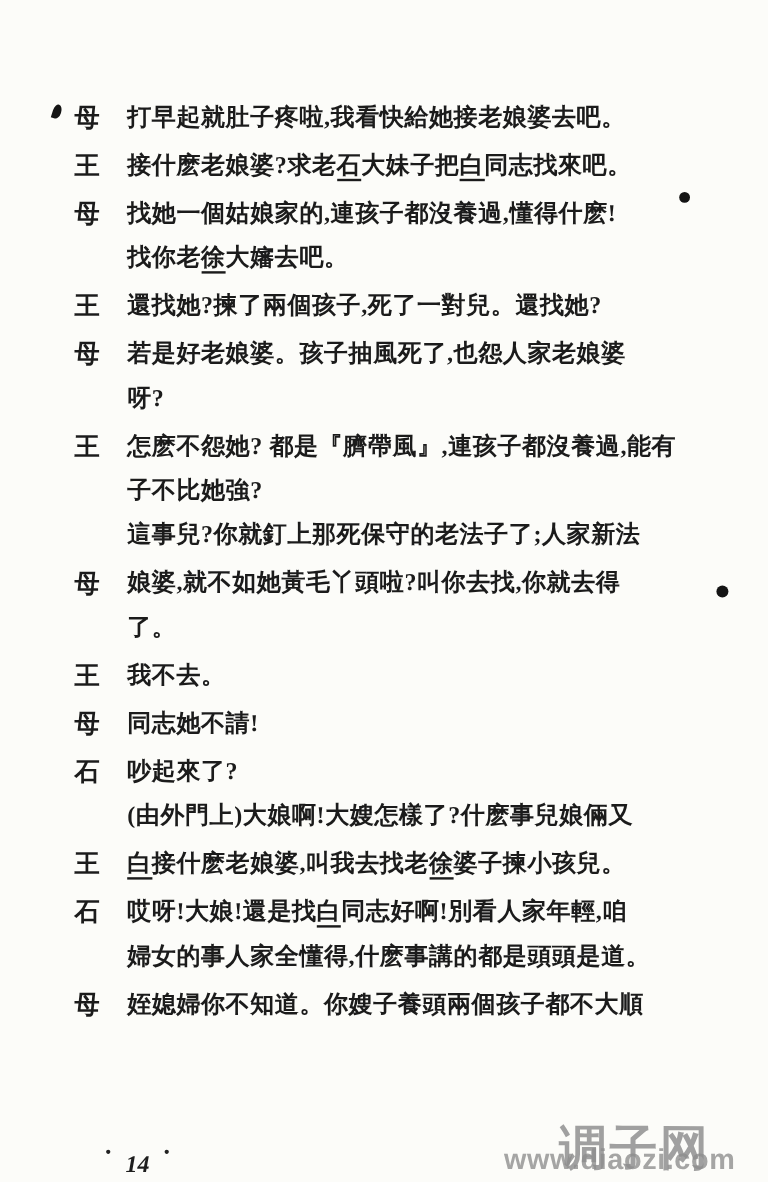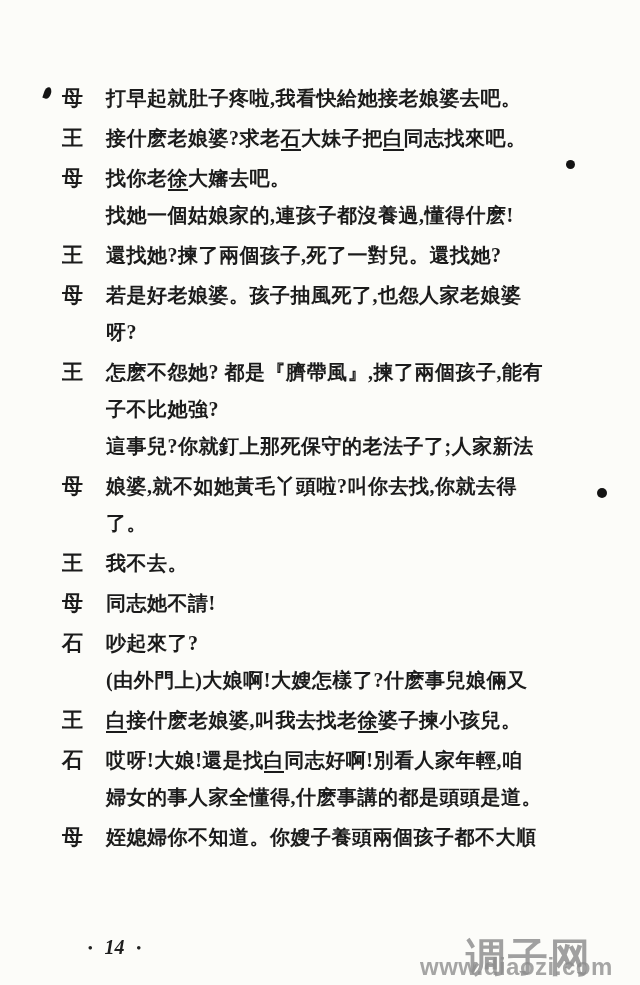--- a/index.html
+++ b/index.html
@@ -48,20 +48,21 @@
     font-size:13px;
     line-height:13px;
     font-weight:700;
     color:#222;
   }
   .footer .num {
     font-size:20px;
     font-style:italic;
     font-weight:700;
     color:#1e1e1e;
+    margin-top:24px;
   }
   .wm-name {
     position:absolute;
     left:466px; top:899px;
     font-family:"Liberation Sans","DejaVu Sans",sans-serif;
     font-size:40px;
     line-height:44px;
     font-weight:700;
     letter-spacing:2px;
     opacity:0.82;
@@ -98,41 +99,41 @@
     </div>
     <div class="entry">
       <span class="speaker">王</span>
       <div class="text">
         <div class="line"><span>接什麽老娘婆?求老</span><span class="pname">石</span><span>大妹子把</span><span class="pname">白</span><span>同志找來吧。</span></div>
       </div>
     </div>
     <div class="entry">
       <span class="speaker">母</span>
       <div class="text">
+        <div class="line"><span>找她一個姑娘家的,連孩子都沒養過,懂得什麽!</span></div>
         <div class="line"><span>找你老</span><span class="pname">徐</span><span>大嬸去吧。</span></div>
-        <div class="line"><span>找她一個姑娘家的,連孩子都沒養過,懂得什麽!</span></div>
       </div>
     </div>
     <div class="entry">
       <span class="speaker">王</span>
       <div class="text">
         <div class="line"><span>還找她?揀了兩個孩子,死了一對兒。還找她?</span></div>
       </div>
     </div>
     <div class="entry">
       <span class="speaker">母</span>
       <div class="text">
         <div class="line"><span>若是好老娘婆。孩子抽風死了,也怨人家老娘婆</span></div>
         <div class="line"><span>呀?</span></div>
       </div>
     </div>
     <div class="entry">
       <span class="speaker">王</span>
       <div class="text">
-        <div class="line"><span>怎麽不怨她? 都是『臍帶風』,揀了兩個孩子,能有</span></div>
+        <div class="line"><span>怎麽不怨她? 都是『臍帶風』,連孩子都沒養過,能有</span></div>
         <div class="line"><span>子不比她強?</span></div>
         <div class="line"><span>這事兒?你就釘上那死保守的老法子了;人家新法</span></div>
       </div>
     </div>
     <div class="entry">
       <span class="speaker">母</span>
       <div class="text">
         <div class="line"><span>娘婆,就不如她黃毛丫頭啦?叫你去找,你就去得</span></div>
         <div class="line"><span>了。</span></div>
       </div>

